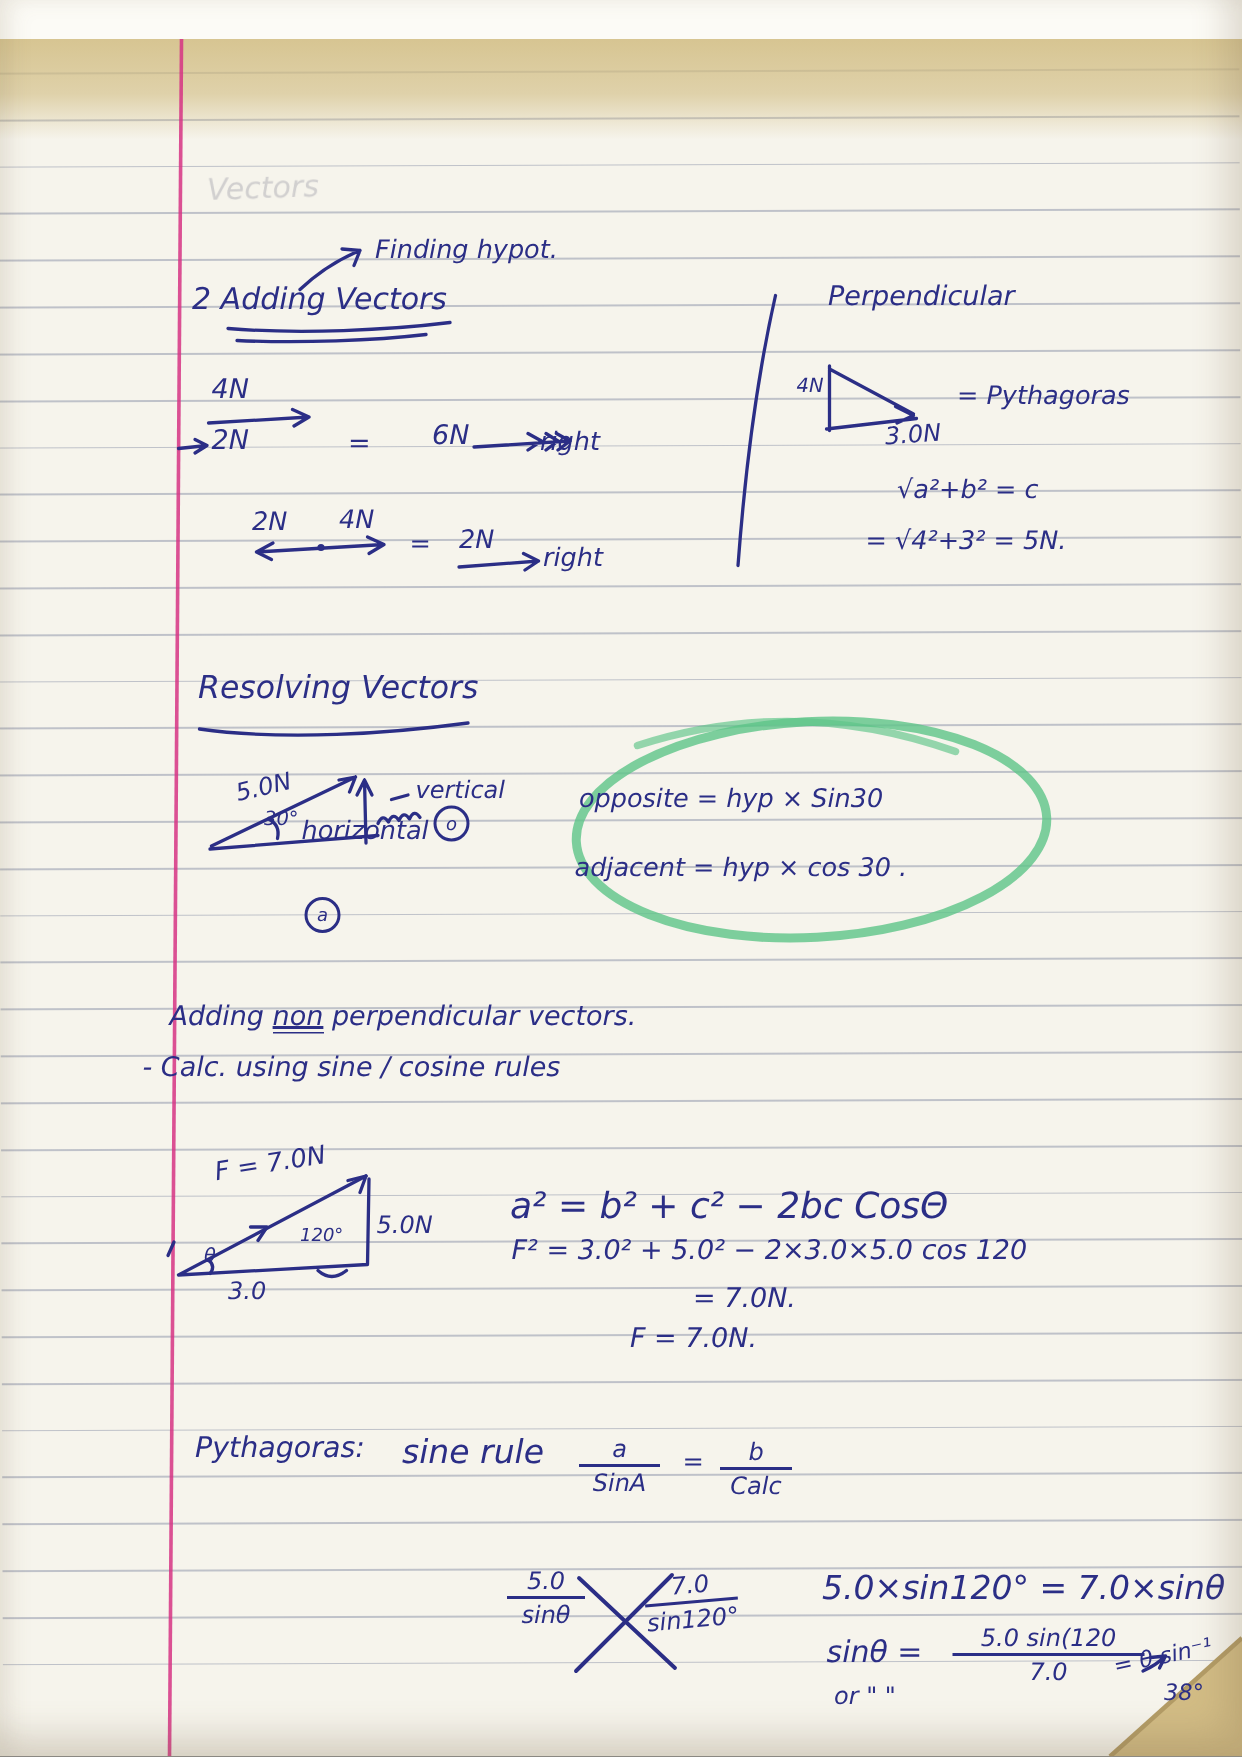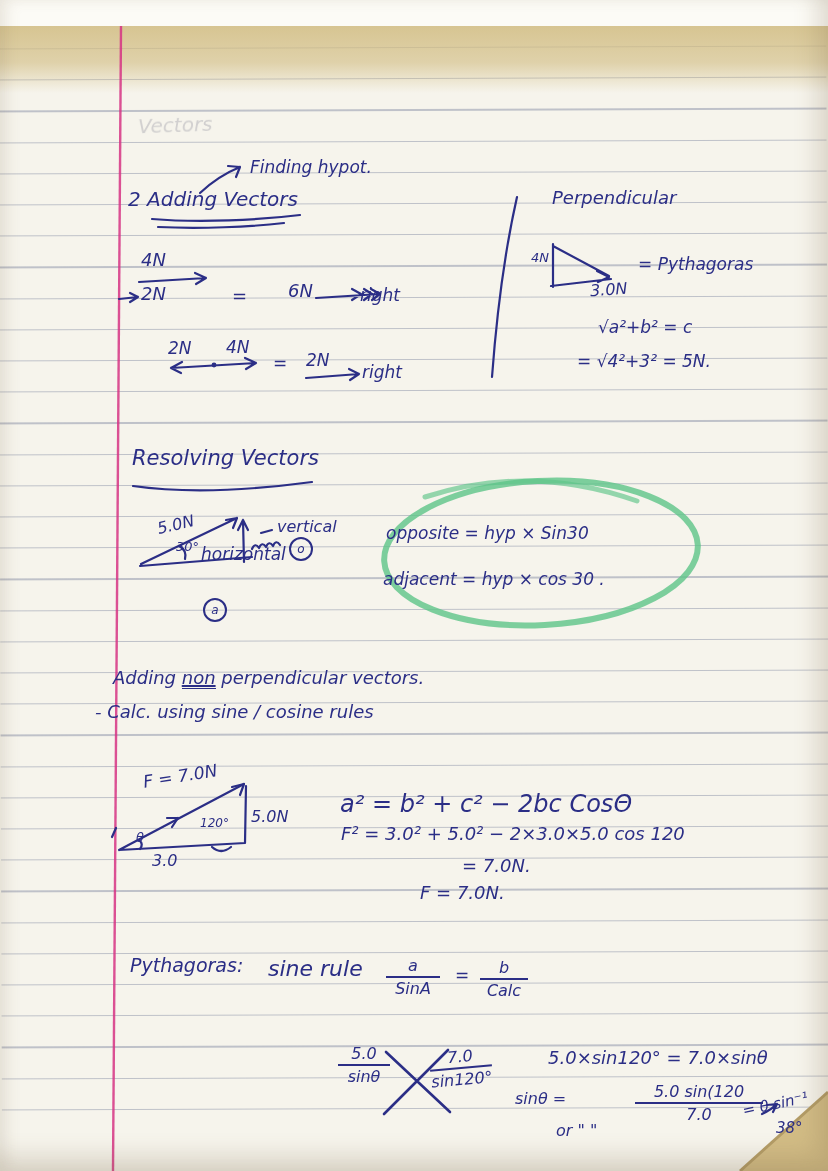--- a/index.html
+++ b/index.html
@@ -165,22 +165,22 @@
   </div>
 
   <div class="frac" style="left:338px;top:1044px;width:52px;font-size:16px">
     <div class="num">5.0</div>
     <div class="den">sinθ</div>
   </div>
   <div class="frac" style="left:430px;top:1047px;width:62px;font-size:16px;transform:rotate(-5deg)">
     <div class="num">7.0</div>
     <div class="den">sin120°</div>
   </div>
-  <div class="hw" style="left:548px;top:1048px;font-size:18px">5.0×sin120° = 7.0×sinθ</div>
-  <div class="hw" style="left:515px;top:1090px;font-size:16px">sinθ =</div>
+  <div class="hw" style="left:548px;top:1048px;font-size:22px">5.0×sin120° = 7.0×sinθ</div>
+  <div class="hw" style="left:551px;top:1090px;font-size:20px">sinθ =</div>
   <div class="frac" style="left:635px;top:1082px;width:128px;font-size:16px">
     <div class="num">5.0 sin(120</div>
     <div class="den">7.0</div>
   </div>
   <div class="hw" style="left:556px;top:1122px;font-size:16px">or "   "</div>
   <div class="hw" style="left:742px;top:1096px;font-size:15px;transform:rotate(-12deg)">= θ sin⁻¹</div>
   <div class="hw" style="left:776px;top:1120px;font-size:15px">38°</div>
 
   <div class="layer" id="vignette"></div>
 </div>

